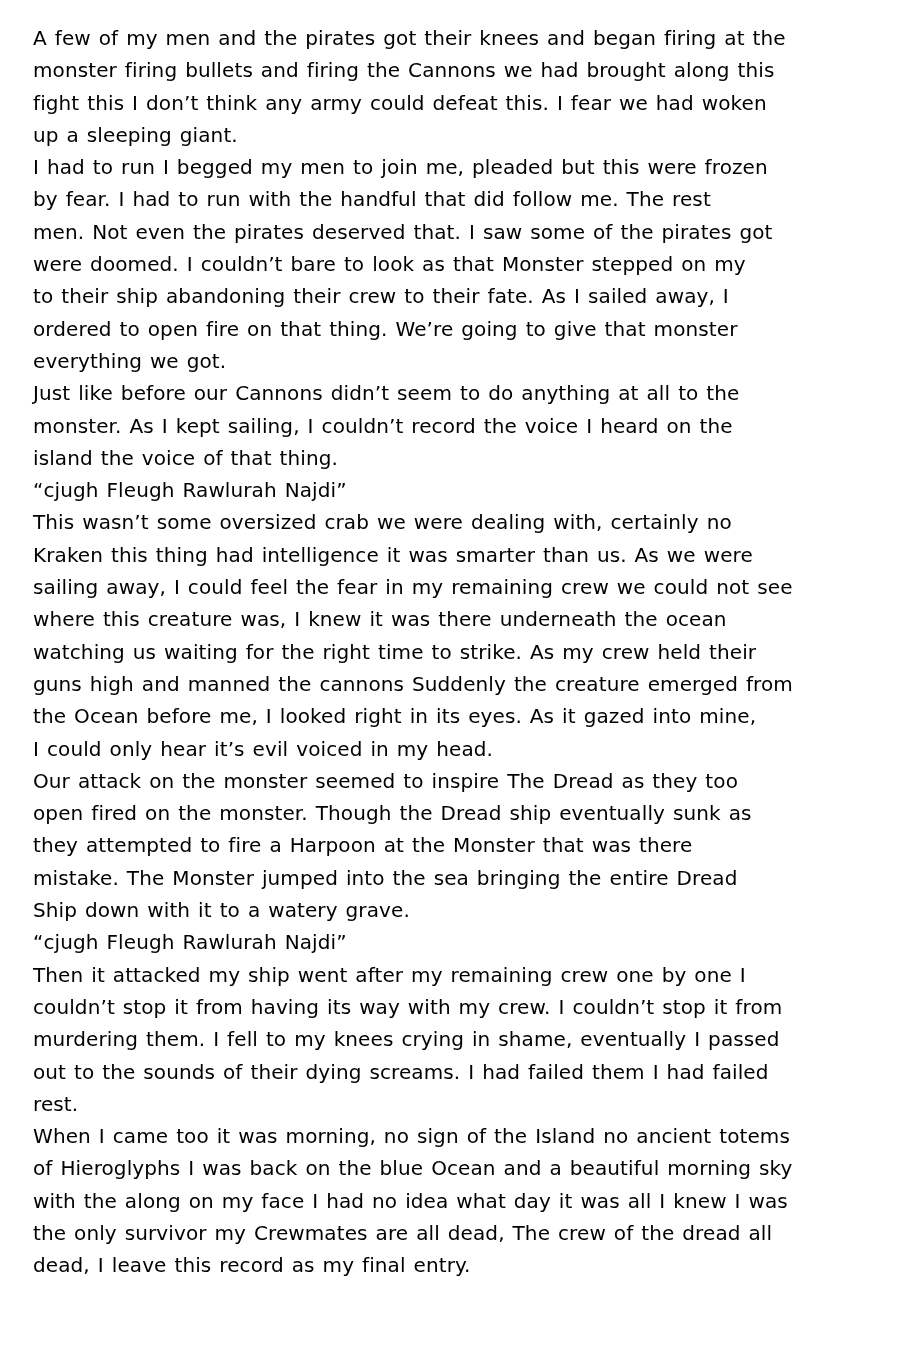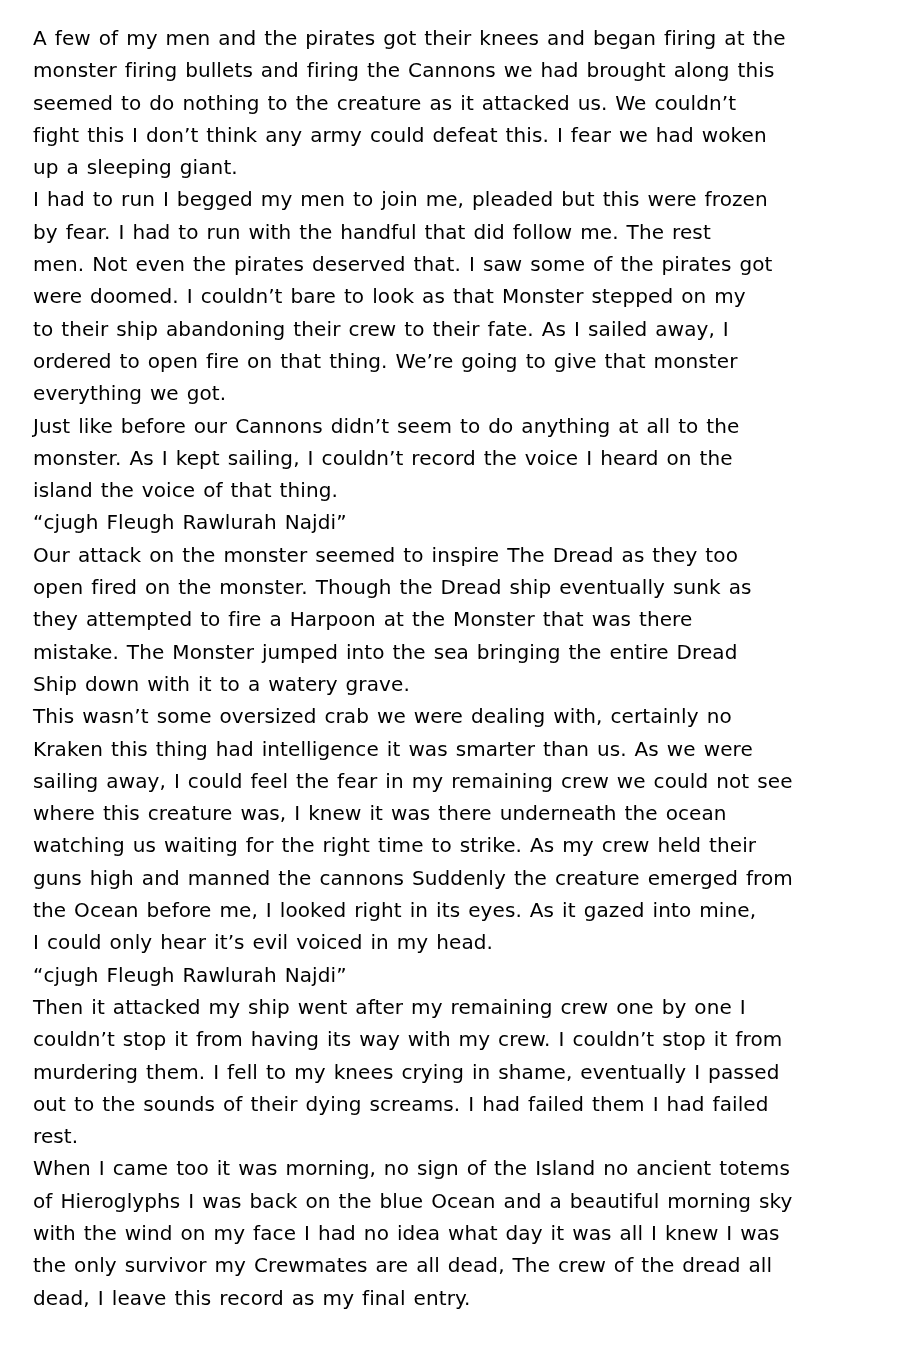--- a/index.html
+++ b/index.html
@@ -38,21 +38,20 @@
   }
 </style>
 </head>
 <body style="background: rgb(255, 255, 255);">
 
 <div class="page">
   <div class="journal-text" style="color: rgb(0, 0, 0);">
       <p class="para">
         <span class="line">A few of my men and the pirates got their knees and began firing at the</span>
         <span class="line">monster firing bullets and firing the Cannons we had brought along this</span>
-        <span class="line">seemed to do nothing to the creature as it attacked us. We couldn’t</span>
         <span class="line">fight this I don’t think any army could defeat this. I fear we had woken</span>
         <span class="line">up a sleeping giant.</span>
       </p>
       <p class="para">
         <span class="line">I had to run I begged my men to join me, pleaded but this were frozen</span>
         <span class="line">by fear. I had to run with the handful that did follow me. The rest</span>
         <span class="line">men. Not even the pirates deserved that. I saw some of the pirates got</span>
         <span class="line">were doomed. I couldn’t bare to look as that Monster stepped on my</span>
         <span class="line">to their ship abandoning their crew to their fate. As I sailed away, I</span>
         <span class="line">ordered to open fire on that thing. We’re going to give that monster</span>
@@ -60,47 +59,47 @@
       </p>
       <p class="para">
         <span class="line">Just like before our Cannons didn’t seem to do anything at all to the</span>
         <span class="line">monster. As I kept sailing, I couldn’t record the voice I heard on the</span>
         <span class="line">island the voice of that thing.</span>
       </p>
       <p class="para">
         <span class="line">“cjugh Fleugh Rawlurah Najdi”</span>
       </p>
       <p class="para">
-        <span class="line">Our attack on the monster seemed to inspire The Dread as they too</span>
-        <span class="line">open fired on the monster. Though the Dread ship eventually sunk as</span>
-        <span class="line">they attempted to fire a Harpoon at the Monster that was there</span>
-        <span class="line">mistake. The Monster jumped into the sea bringing the entire Dread</span>
-        <span class="line">Ship down with it to a watery grave.</span>
-      </p>
-      <p class="para">
         <span class="line">This wasn’t some oversized crab we were dealing with, certainly no</span>
         <span class="line">Kraken this thing had intelligence it was smarter than us. As we were</span>
         <span class="line">sailing away, I could feel the fear in my remaining crew we could not see</span>
         <span class="line">where this creature was, I knew it was there underneath the ocean</span>
         <span class="line">watching us waiting for the right time to strike. As my crew held their</span>
         <span class="line">guns high and manned the cannons Suddenly the creature emerged from</span>
         <span class="line">the Ocean before me, I looked right in its eyes. As it gazed into mine,</span>
         <span class="line">I could only hear it’s evil voiced in my head.</span>
+      </p>
+      <p class="para">
+        <span class="line">Our attack on the monster seemed to inspire The Dread as they too</span>
+        <span class="line">open fired on the monster. Though the Dread ship eventually sunk as</span>
+        <span class="line">they attempted to fire a Harpoon at the Monster that was there</span>
+        <span class="line">mistake. The Monster jumped into the sea bringing the entire Dread</span>
+        <span class="line">Ship down with it to a watery grave.</span>
       </p>
       <p class="para">
         <span class="line">“cjugh Fleugh Rawlurah Najdi”</span>
       </p>
       <p class="para">
         <span class="line">Then it attacked my ship went after my remaining crew one by one I</span>
         <span class="line">couldn’t stop it from having its way with my crew. I couldn’t stop it from</span>
         <span class="line">murdering them. I fell to my knees crying in shame, eventually I passed</span>
         <span class="line">out to the sounds of their dying screams. I had failed them I had failed</span>
         <span class="line">rest.</span>
       </p>
       <p class="para">
         <span class="line">When I came too it was morning, no sign of the Island no ancient totems</span>
         <span class="line">of Hieroglyphs I was back on the blue Ocean and a beautiful morning sky</span>
-        <span class="line">with the wind on my face I had no idea what day it was all I knew I was</span>
+        <span class="line">with the along on my face I had no idea what day it was all I knew I was</span>
         <span class="line">the only survivor my Crewmates are all dead, The crew of the dread all</span>
         <span class="line">dead, I leave this record as my final entry.</span>
       </p>
     </div>
 </div>
 
 </body></html>

